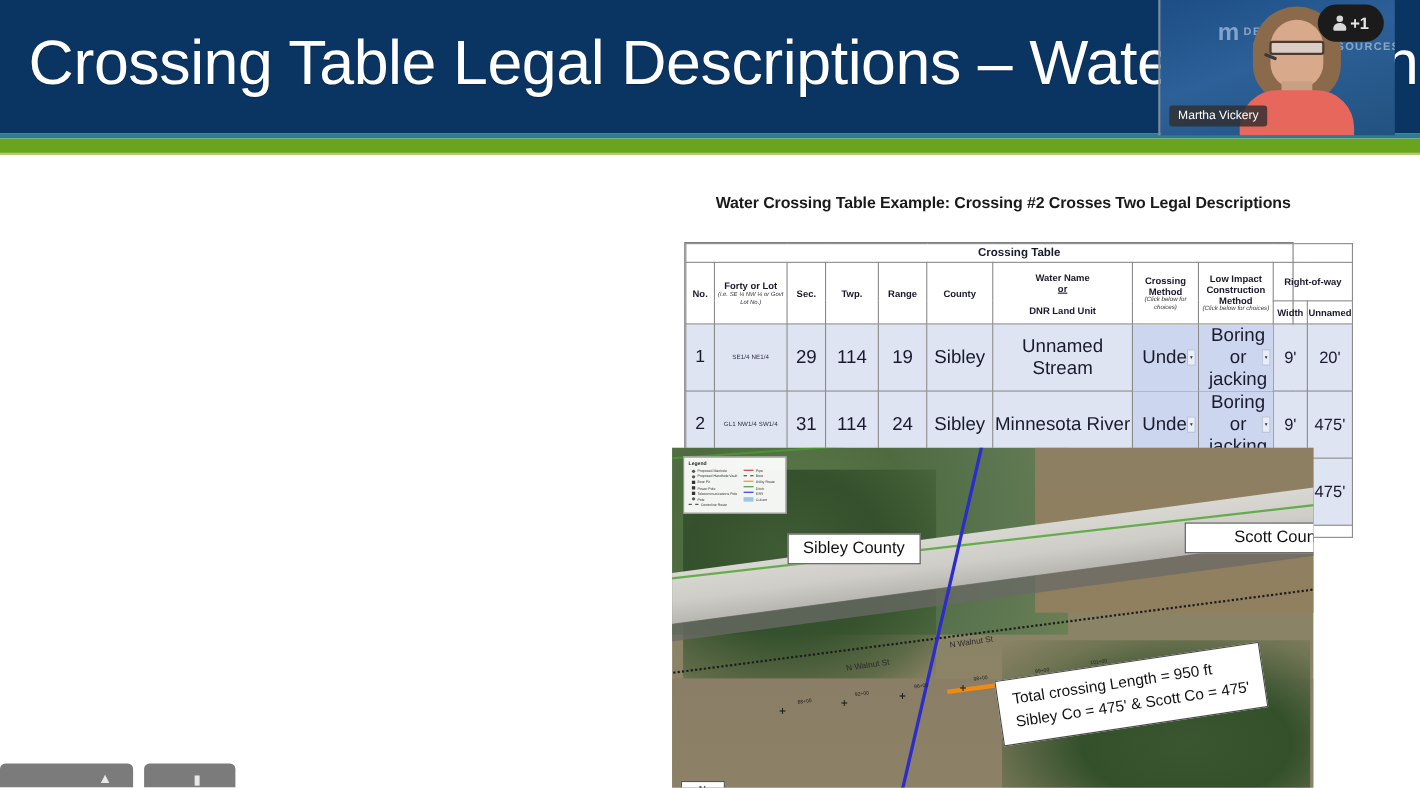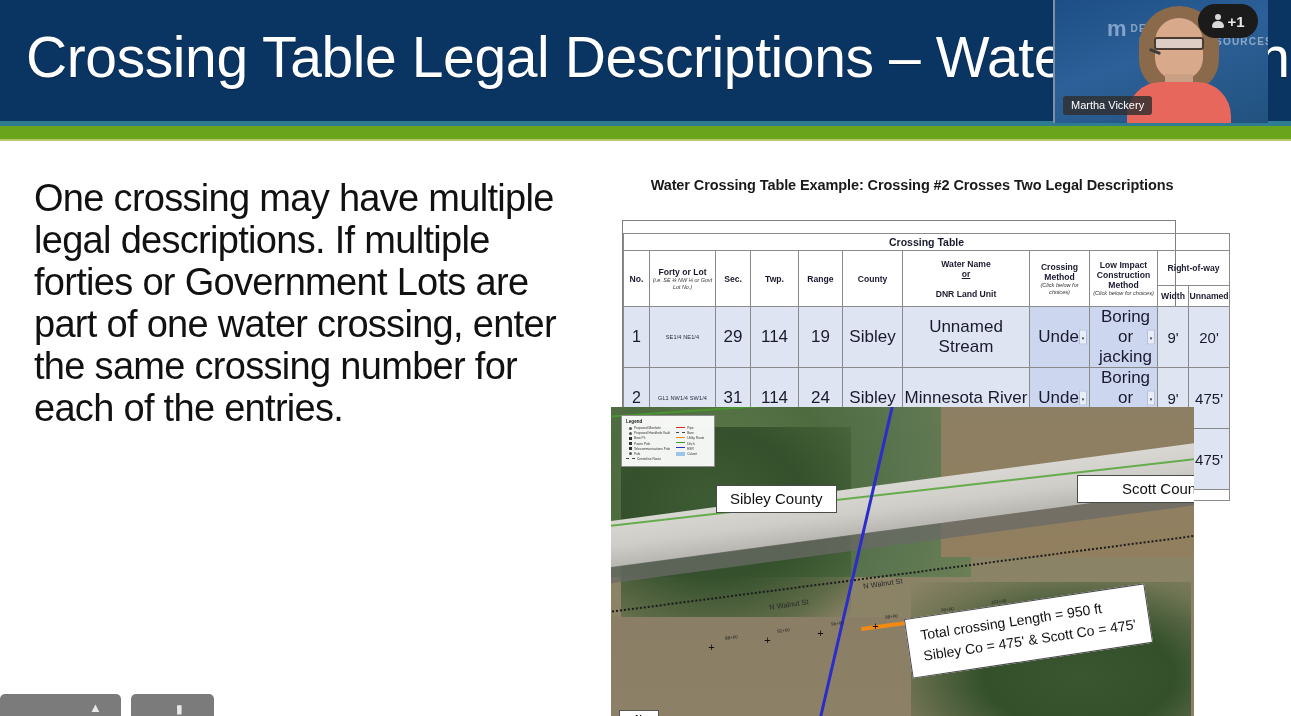--- a/index.html
+++ b/index.html
@@ -129,21 +129,21 @@
     font-size: 14.5px; color: #1a1a1a; font-weight: 600;
     text-align: center; letter-spacing: -0.1px;
     margin-left: 14px; margin-bottom: 27px;
   }
 
   .crossing-table-wrap {
     width: 554px; margin-left: 12px;
     border: 1px solid #7f7f7f;
     background: #ffffff;
   }
-  table.ct { width: 100%; border-collapse: collapse; table-layout: fixed; margin-top: 12px; }
+  table.ct { width: 100%; border-collapse: collapse; table-layout: fixed; }
   table.ct td, table.ct th {
     border: 1px solid #8a8a8a;
     padding: 0; text-align: center; vertical-align: middle;
     font-family: "Liberation Sans", sans-serif;
     color: #1a1a2e;
   }
   .ct-title-row td {
     height: 17px; font-size: 10.5px; font-weight: bold; color: #111;
     border-left: none; border-right: none; border-top: none;
   }
@@ -337,21 +337,20 @@
     <div class="badge-participants">
       <span class="person-glyph"></span>
       <span class="plus-count">+1</span>
     </div>
     <div class="name-label">Martha Vickery</div>
   </div>
 
   <div class="slide-body">
 
     <div class="text-col">
-      <div class="para p2">One crossing may have multiple legal descriptions. If multiple forties or Government Lots are part of one water crossing, enter the same crossing number for each of the entries.</div>
     </div>
 
     <div class="right-col">
 
       <div class="table-caption">Water Crossing Table Example: Crossing #2 Crosses Two Legal Descriptions</div>
 
       <div class="crossing-table-wrap">
         <table class="ct">
           <colgroup>
             <col style="width:26px">

